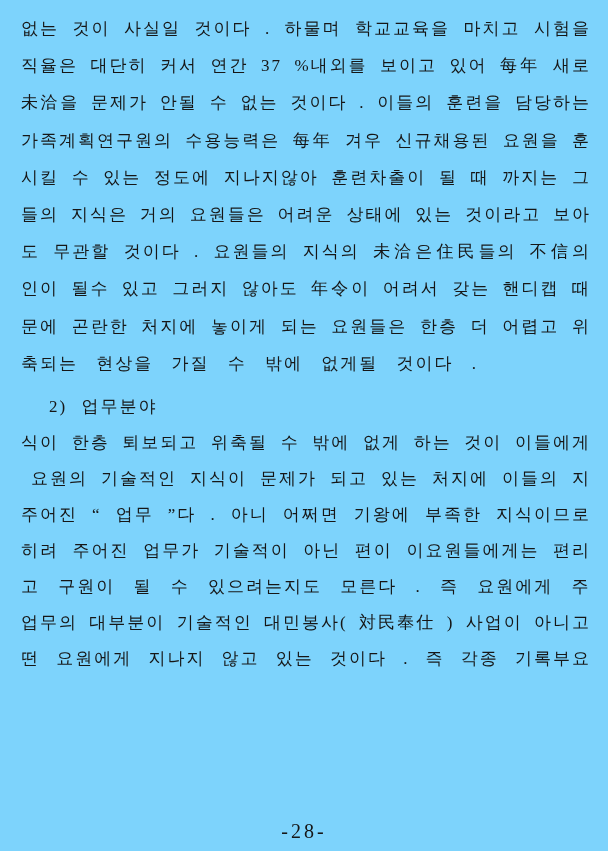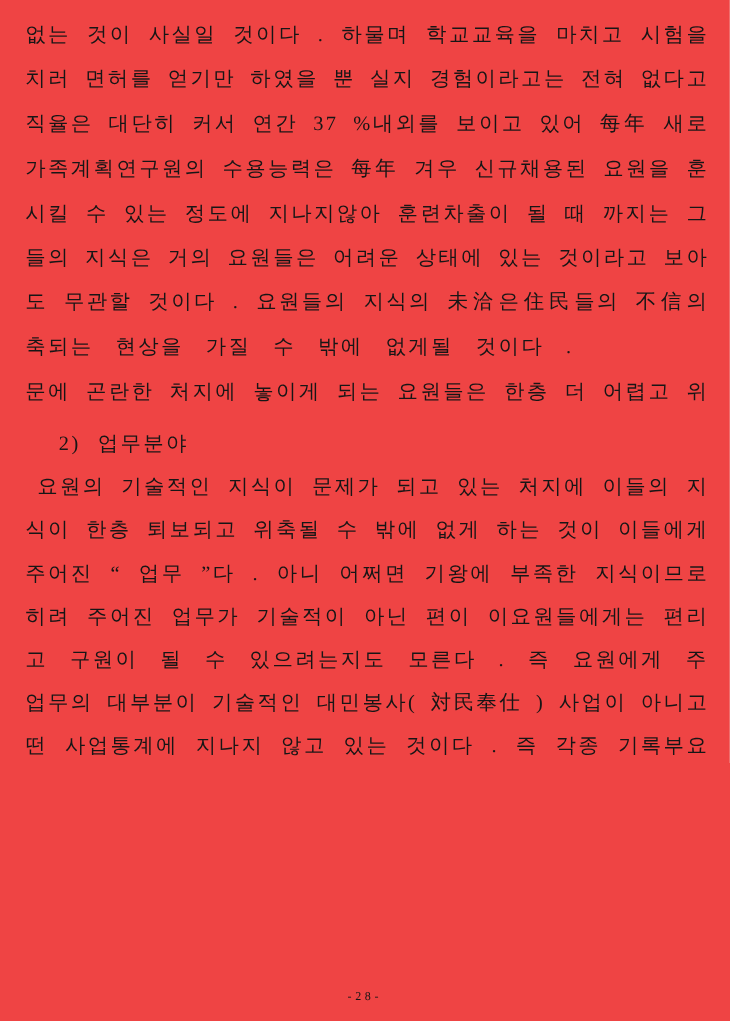--- a/index.html
+++ b/index.html
@@ -9,21 +9,21 @@
   body {
     width: 608px;
     height: 851px;
     background: #f4f3f0;
     overflow: hidden;
   }
   .page {
     position: relative;
     width: 608px;
     height: 851px;
-    background: #ef4444;
+    background: #7dd3fc;
     box-sizing: border-box;
     font-family: "Liberation Serif", "DejaVu Serif", serif;
     color: #161616;
   }
   .doc {
     position: absolute;
     top: 10px;
     left: 21px;
     right: 17px;
   }
@@ -65,47 +65,48 @@
   }
   .pagenum {
     position: absolute;
     left: 0;
     right: 0;
     bottom: 8px;
     height: 24px;
     line-height: 24px;
     text-align: center;
     font-family: "Liberation Serif", "DejaVu Serif", serif;
-    font-size: 10px;
+    font-size: 20px;
     letter-spacing: 3px;
     color: #161616;
   }
 </style>
 </head>
 <body>
 
 <div class="page">
   <div class="doc">
 
     <div class="line">없는 것이 사실일 것이다 . 하물며 학교교육을 마치고 시험을</div>
-    <div class="line">치러 면허를 얻기만 하였을 뿐 실지 경험이라고는 전혀 없다고</div>
     <div class="line">직율은 대단히 커서 연간 37 %내외를 보이고 있어 每年 새로</div>
+    <div class="line">未洽을 문제가 안될 수 없는 것이다 . 이들의 훈련을 담당하는</div>
     <div class="line">가족계획연구원의 수용능력은 每年 겨우 신규채용된 요원을 훈련</div>
     <div class="line">시킬 수 있는 정도에 지나지않아 훈련차출이 될 때 까지는 그</div>
     <div class="line">들의 지식은 거의 요원들은 어려운 상태에 있는 것이라고 보아</div>
     <div class="line">도 무관할 것이다 . 요원들의 지식의 未洽은住民들의 不信의 원</div>
+    <div class="line">인이 될수 있고 그러지 않아도 年令이 어려서 갖는 핸디캡 때</div>
+    <div class="line">문에 곤란한 처지에 놓이게 되는 요원들은 한층 더 어렵고 위</div>
     <div class="line short">축되는 현상을 가질 수 밖에 없게될 것이다 .</div>
-    <div class="line">문에 곤란한 처지에 놓이게 되는 요원들은 한층 더 어렵고 위</div>
 
     <div class="heading">2) 업무분야</div>
 
+    <div class="line p2">식이 한층 퇴보되고 위축될 수 밖에 없게 하는 것이 이들에게</div>
     <div class="line p2 indent">요원의 기술적인 지식이 문제가 되고 있는 처지에 이들의 지</div>
-    <div class="line p2">식이 한층 퇴보되고 위축될 수 밖에 없게 하는 것이 이들에게</div>
     <div class="line p2">주어진 “ 업무 ”다 . 아니 어쩌면 기왕에 부족한 지식이므로 오</div>
     <div class="line p2">히려 주어진 업무가 기술적이 아닌 편이 이요원들에게는 편리하</div>
     <div class="line p2 short">고 구원이 될 수 있으려는지도 모른다 . 즉 요원에게 주어진</div>
     <div class="line p2">업무의 대부분이 기술적인 대민봉사( 対民奉仕 ) 사업이 아니고 어</div>
-    <div class="line p2">떤 사업통계에 지나지 않고 있는 것이다 . 즉 각종 기록부요</div>
+    <div class="line p2">떤 요원에게 지나지 않고 있는 것이다 . 즉 각종 기록부요</div>
 
   </div>
 
   <div class="pagenum">-28-</div>
 </div>
 
 </body></html>

